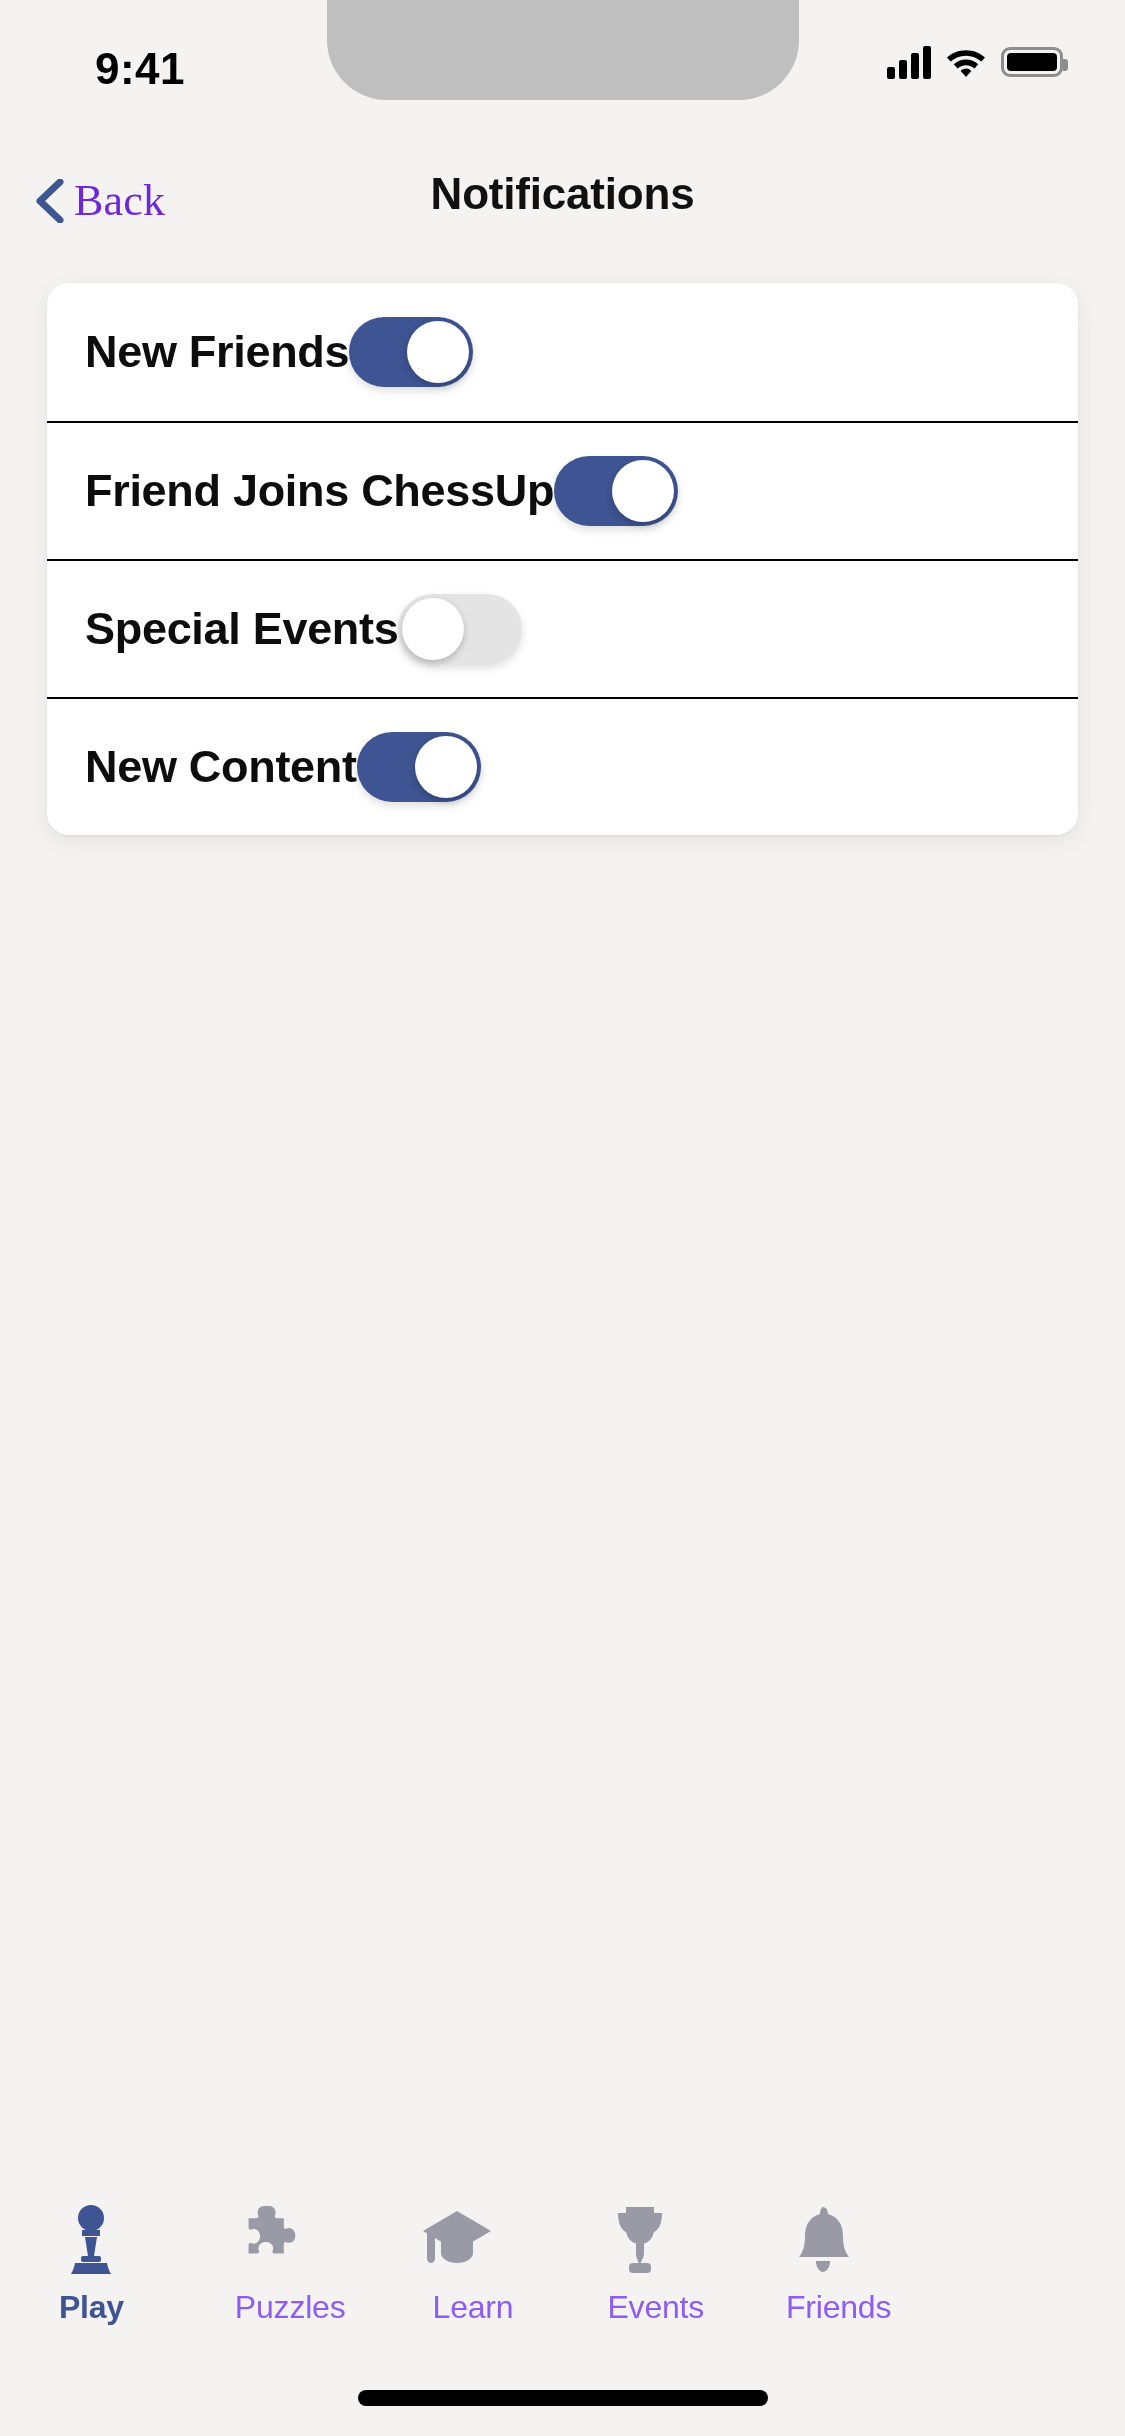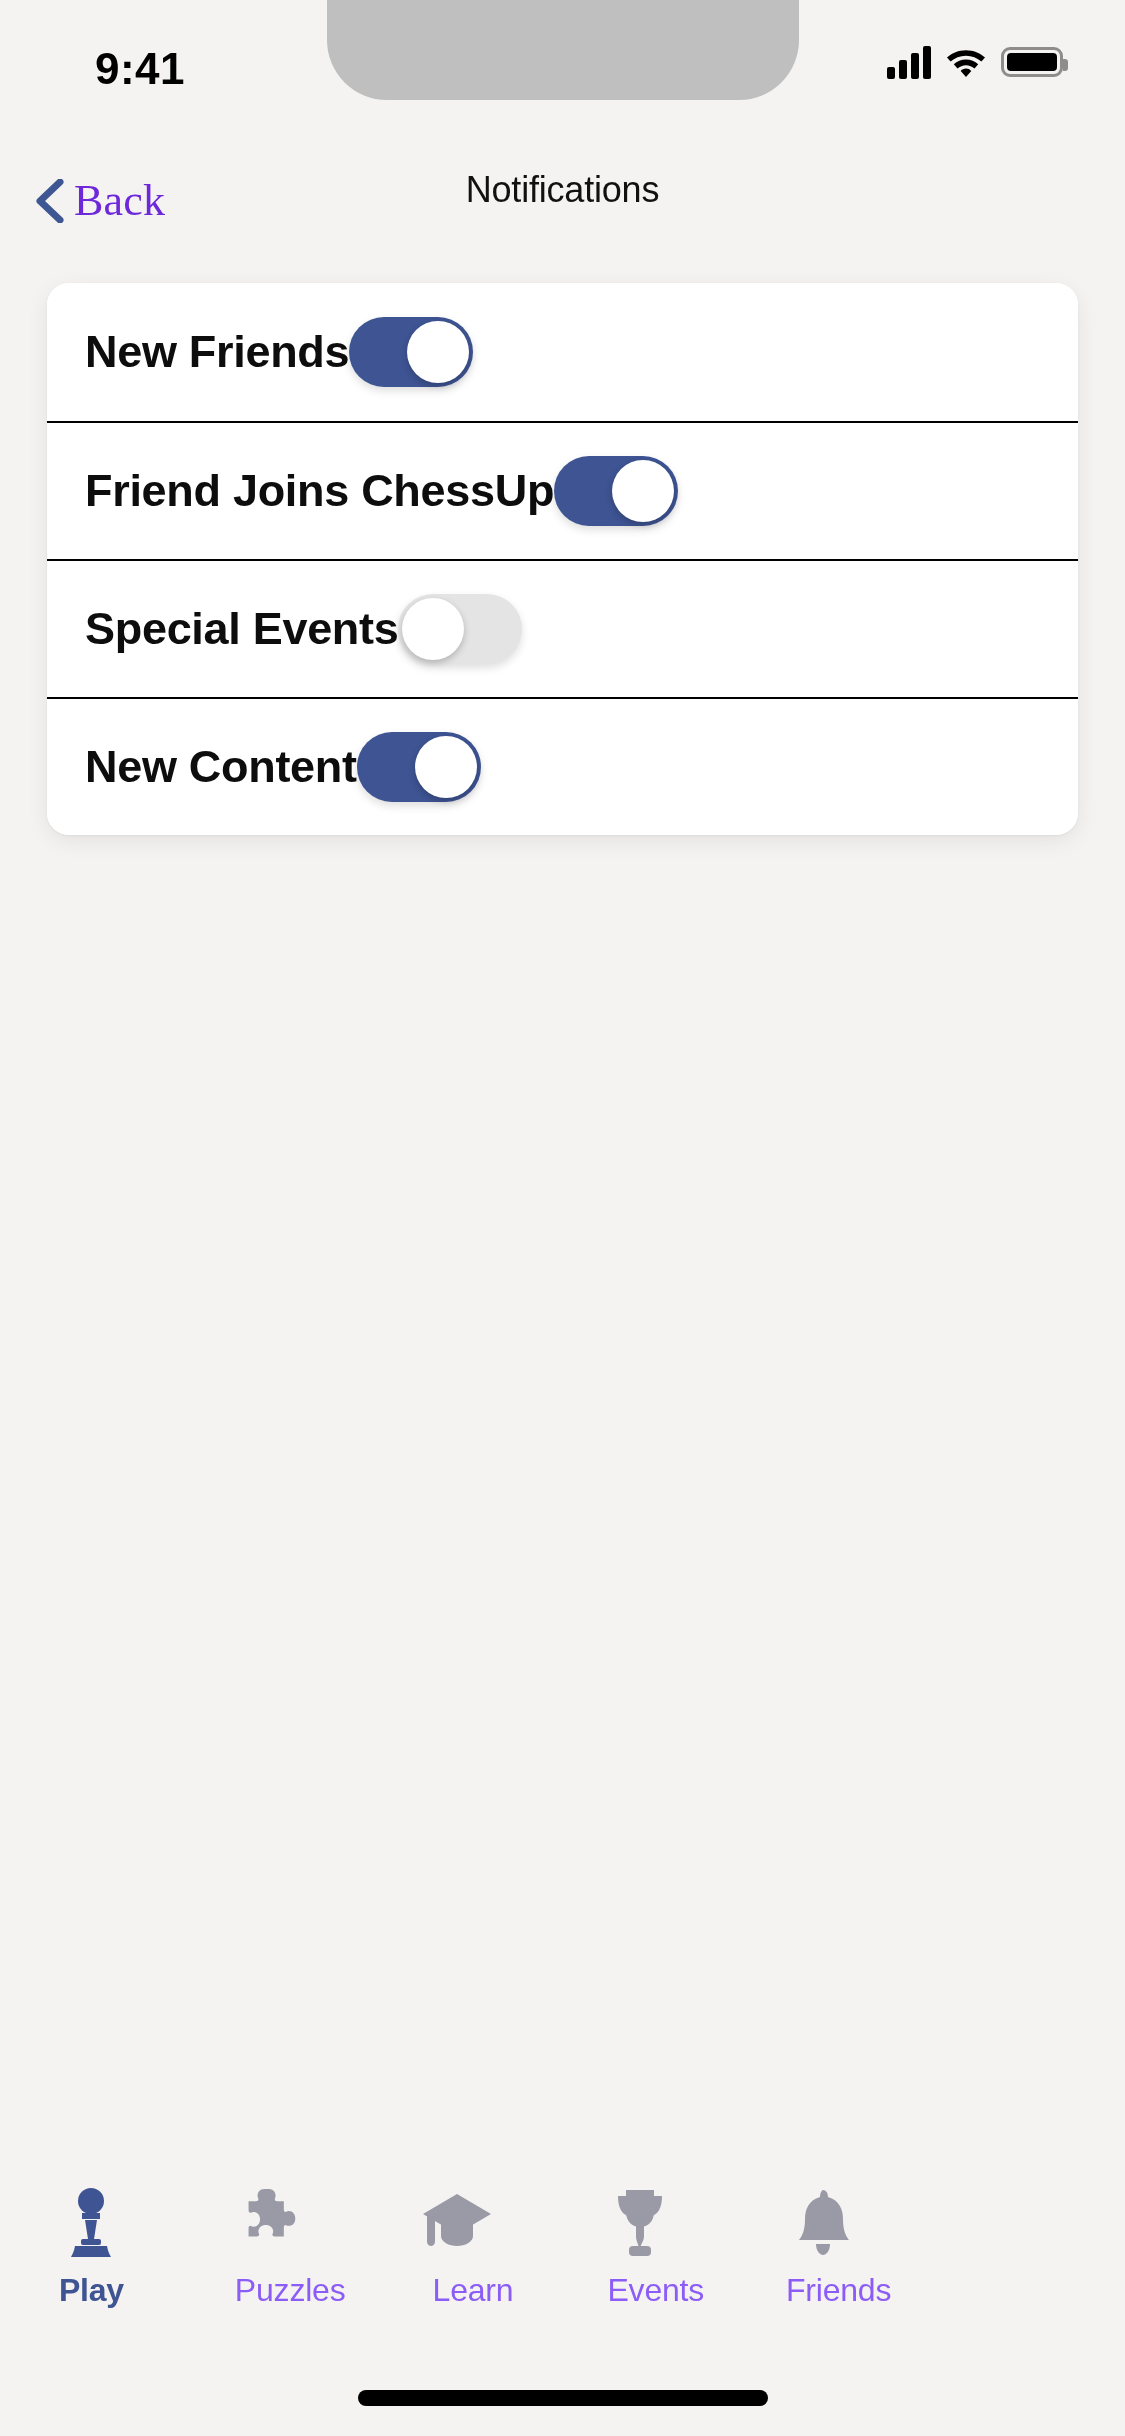--- a/index.html
+++ b/index.html
@@ -64,21 +64,21 @@
     position:absolute; left:22px; top:14px;
     display:flex; align-items:center; gap:10px;
     padding:6px 12px; cursor:pointer;
   }
   #back-chevron { display:block; width:30px; height:44px; }
   #back-label {
     font-size:44px; color:#6d28d9; letter-spacing:0.2px;font-family:Liberation Serif, serif;
   }
   #nav-title {
     position:absolute; left:0; top:14px; width:1125px;
-    text-align:center; font-size:36px; font-weight:400;
+    text-align:center; font-size:44px; font-weight:700;
     color:#111; letter-spacing:-0.2px;
   }
 
   
   #settings-card {
     position:absolute; left:47px; top:283px;
     width:1031px;
     background:#FFFFFF;
     border-radius:22px;
     box-shadow:0 6px 22px rgba(0,0,0,0.07), 0 1px 3px rgba(0,0,0,0.05);
@@ -116,20 +116,21 @@
     box-shadow:0 3px 7px rgba(0,0,0,0.22);
   }
   .toggle.on  .knob { right:4px; }
   .toggle.off .knob { left:4px; }
 
   
   #tab-bar {
     position:absolute; left:0; bottom:110px;
     width:914px; height:160px;
     display:flex;
+    align-items:flex-end;
   }
   .tab-item {
     flex:1; display:flex; flex-direction:column;
     align-items:center; justify-content:center; gap:10px;
     cursor:pointer;
   }
   .tab-icon { width:76px; height:78px; display:block; }
   .tab-label { font-size:32px; letter-spacing:-0.2px; }
   .tab-item.active .tab-label { color:#3E5493; font-weight:700; }
   .tab-item.inactive .tab-label { color:#8b5cf6;margin-left:32px; }

